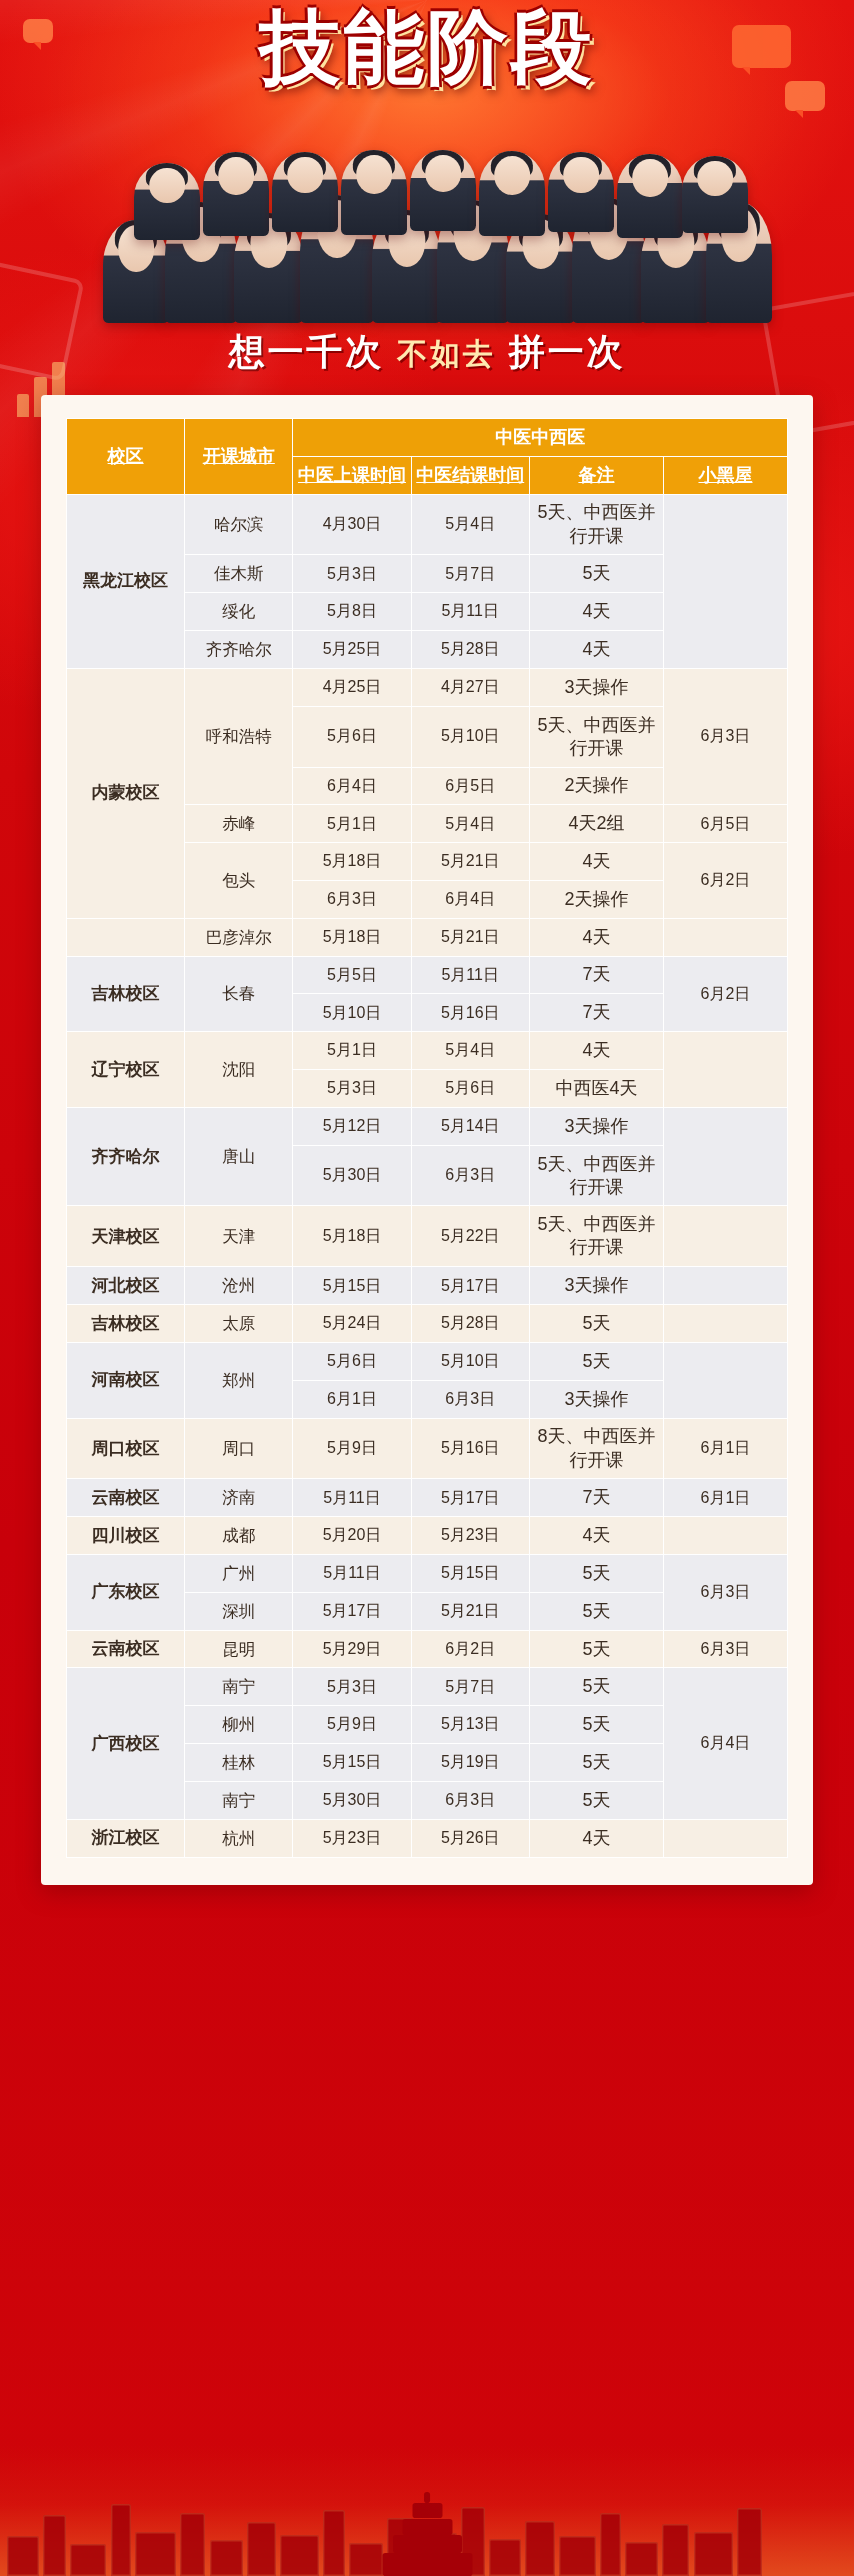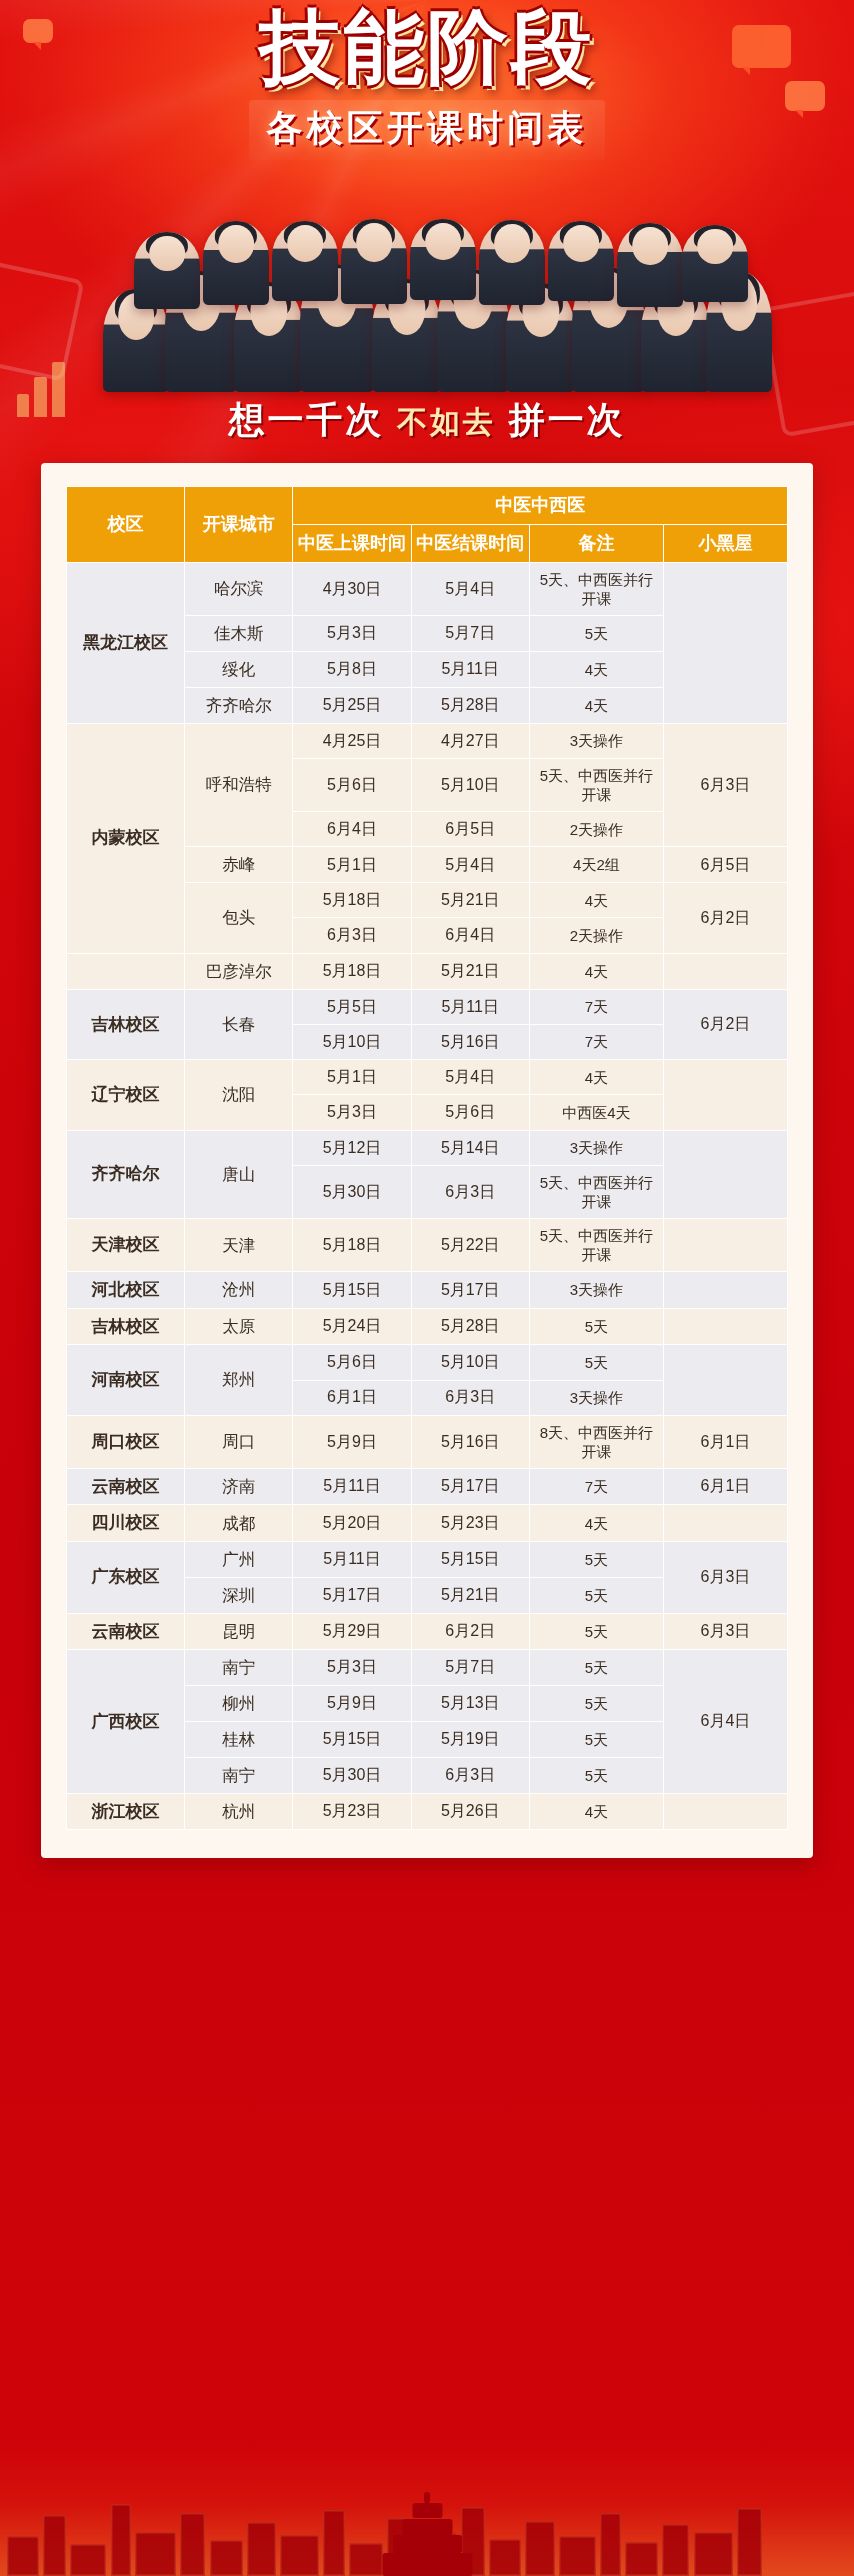--- a/index.html
+++ b/index.html
@@ -174,26 +174,26 @@
     padding: 6.9px 2.8px;
     line-height: 1.28;
   }
   .hdr-group, .hdr-cell {
     background: #f0a007;
     color: #fff;
     font-weight: bold;
     font-size: 18px;
   }
   .hdr-group { background: #eea006; }
-  .hdr-cell { background: #f0a007; }
+  .hdr-cell { background: #f0a007; text-decoration: underline; }
   .row-a td { background: #ececf0; }
   .row-b td { background: #f7efe4; }
   td.campus { font-weight: bold; font-size: 17px; }
   td.city  { font-size: 16.5px; }
-  td.note  { font-size: 15px; }
+  td.note  { font-size: 18px; }
   td.extra { font-size: 16px; }
   
   .footer {
     position: absolute;
     left: 0; bottom: 0;
     width: 854px;
     height: 131px;
     overflow: hidden;
   }
   .sky-glow {
@@ -231,23 +231,20 @@
   <div class="sq sq1"></div>
   <div class="sq sq2"></div>
   <div class="barchart">
     <i style="height:23.4px"></i>
       <i style="height:40px"></i>
       <i style="height:55px"></i>
   </div>
 
   <div class="header">
     <div class="title-main">技能阶段</div>
-    <div class="title-sub-wrap">
-      <span class="title-sub">各校区开课时间表</span>
-    </div>
   </div>
 
   <div class="team">
     <div class="person" style="left:41px;  width:66px;  height:103px;">
         <span class="hair"></span>
         <span class="head"></span>
       </div>
     <div class="person" style="left:103px; width:72px; height:121px;">
         <span class="hair"></span>
         <span class="head"></span>

